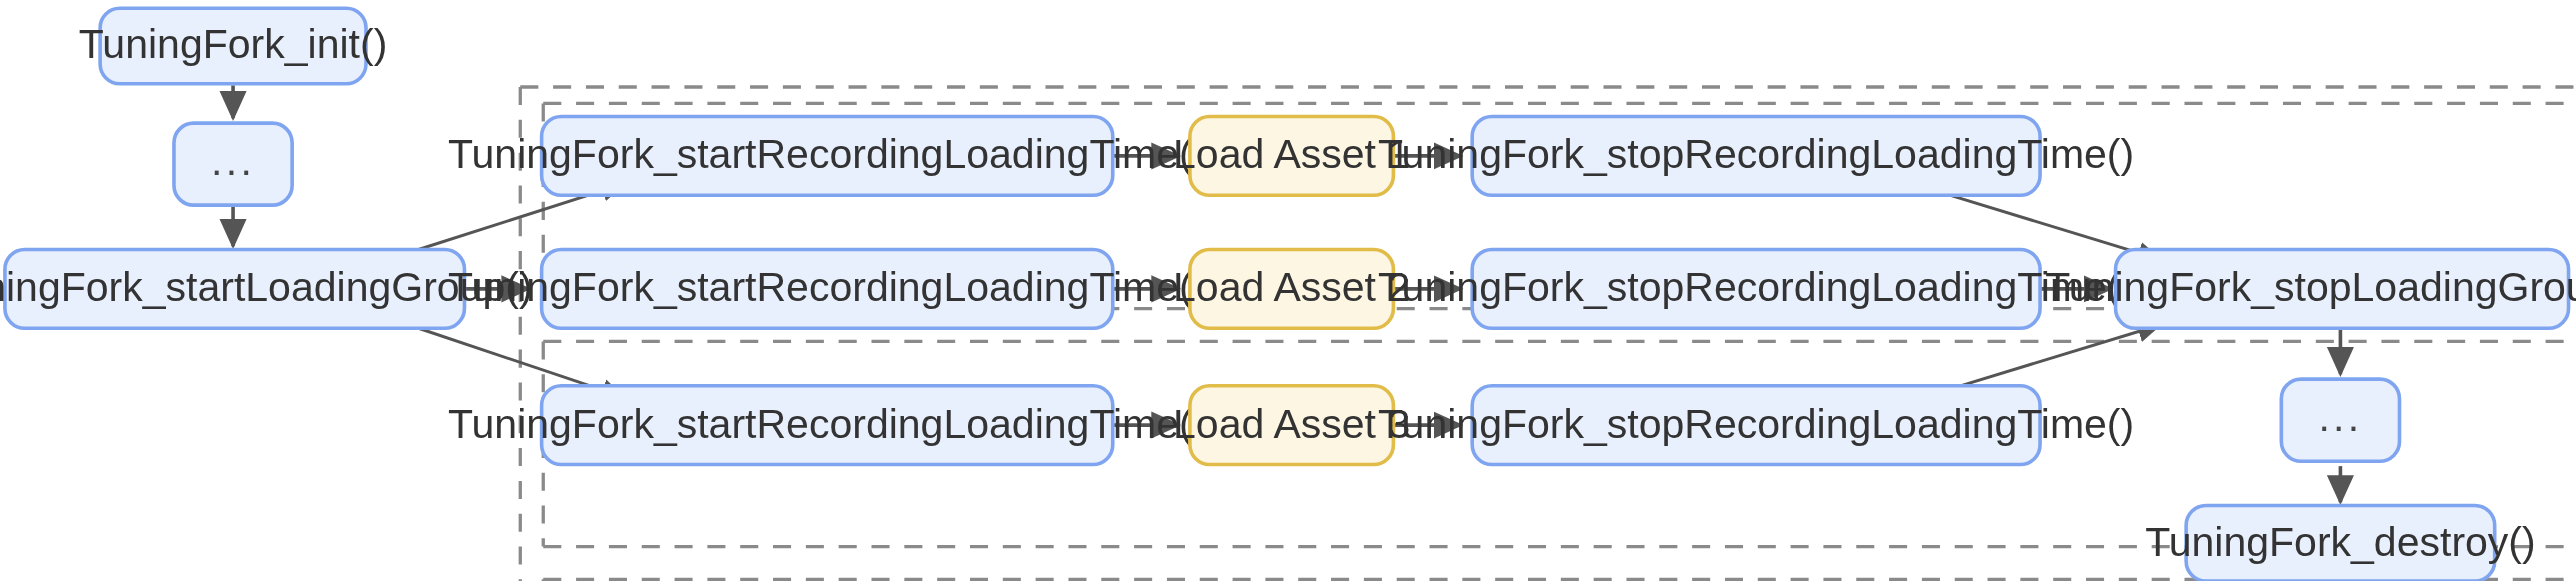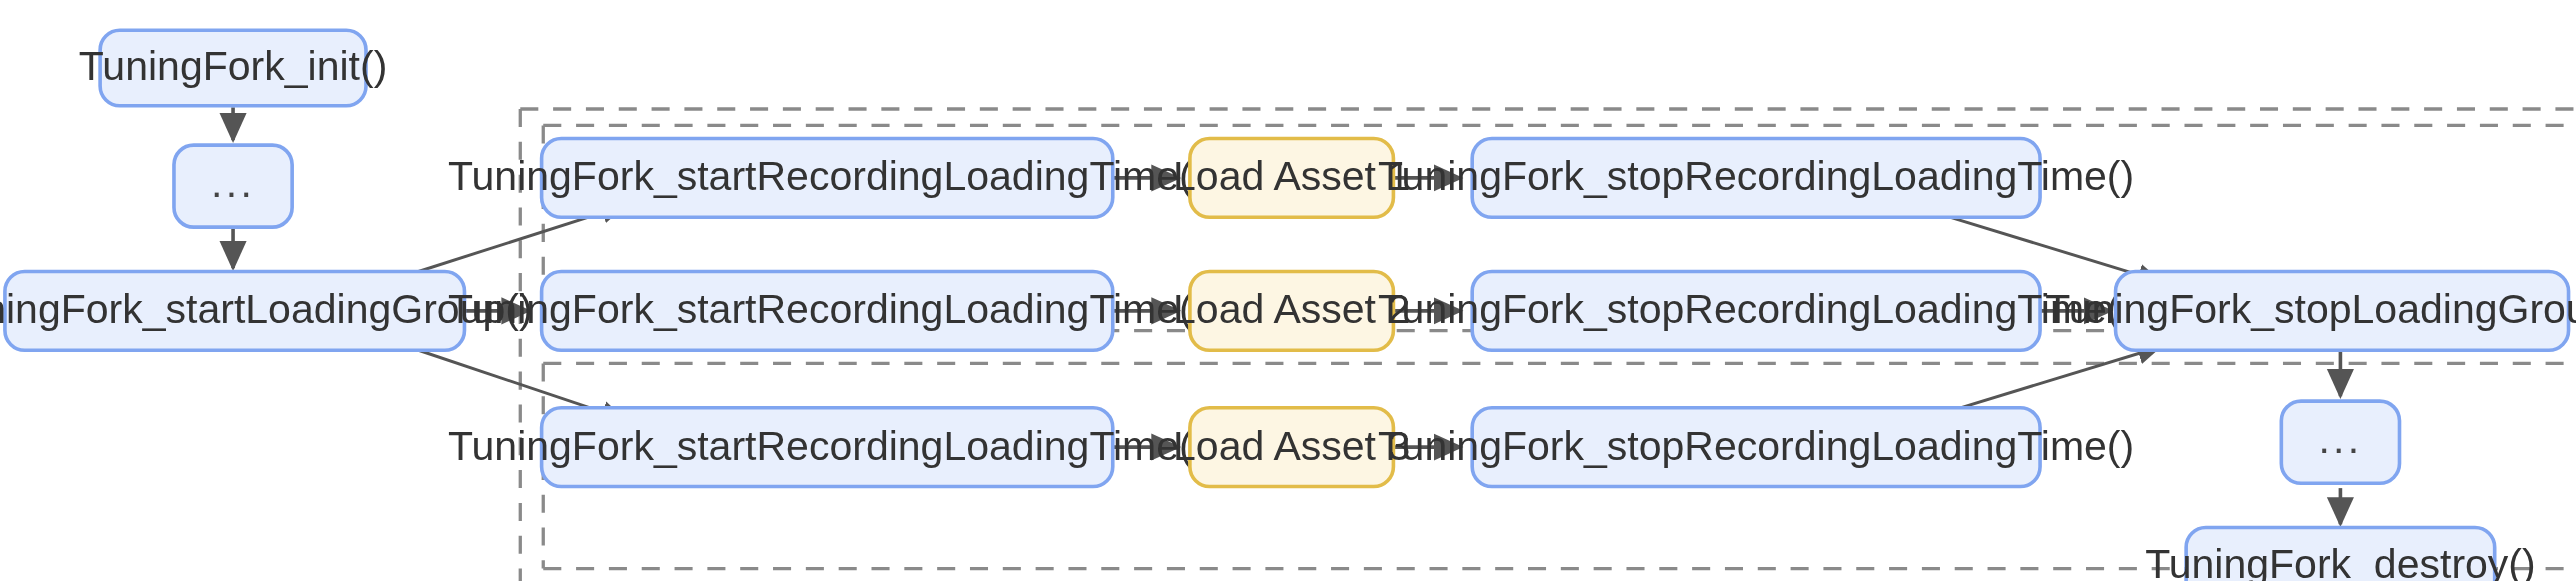--- a/index.html
+++ b/index.html
@@ -10,21 +10,20 @@
   body {
     width: 2576px;
     height: 581px;
     font-family: "Liberation Sans", sans-serif;
     overflow: hidden;
   }
   #diagram-root {
     position: relative;
     width: 2576px;
     height: 444px;
-    margin-top: 22px;
   }
   svg.flow {
     display: block;
     width: 2576px;
     height: 581px;
   }
   .node-rect {
     fill: #e8effd;
     stroke: #80a5f0;
     stroke-width: 2.2;

